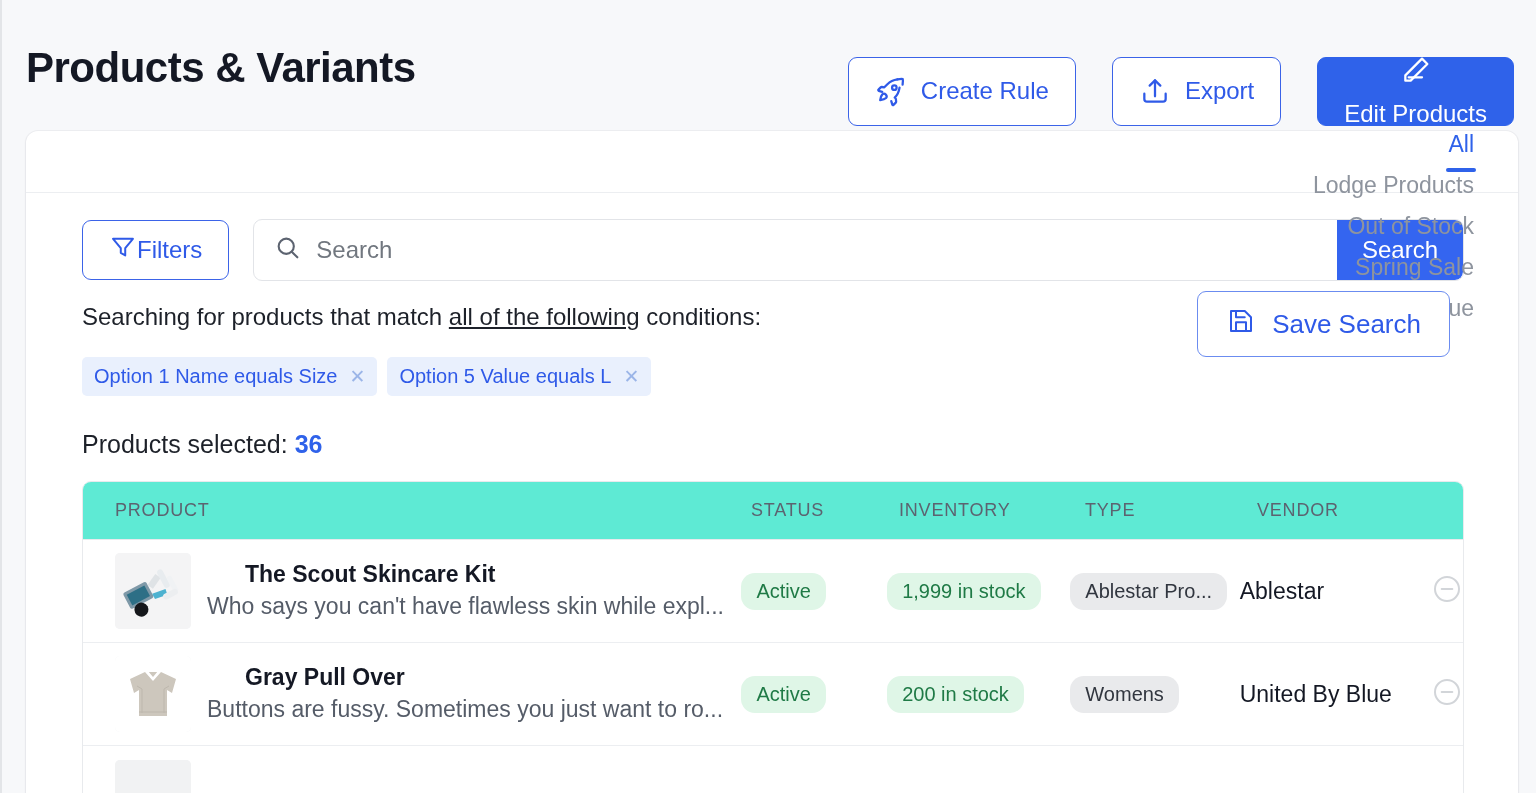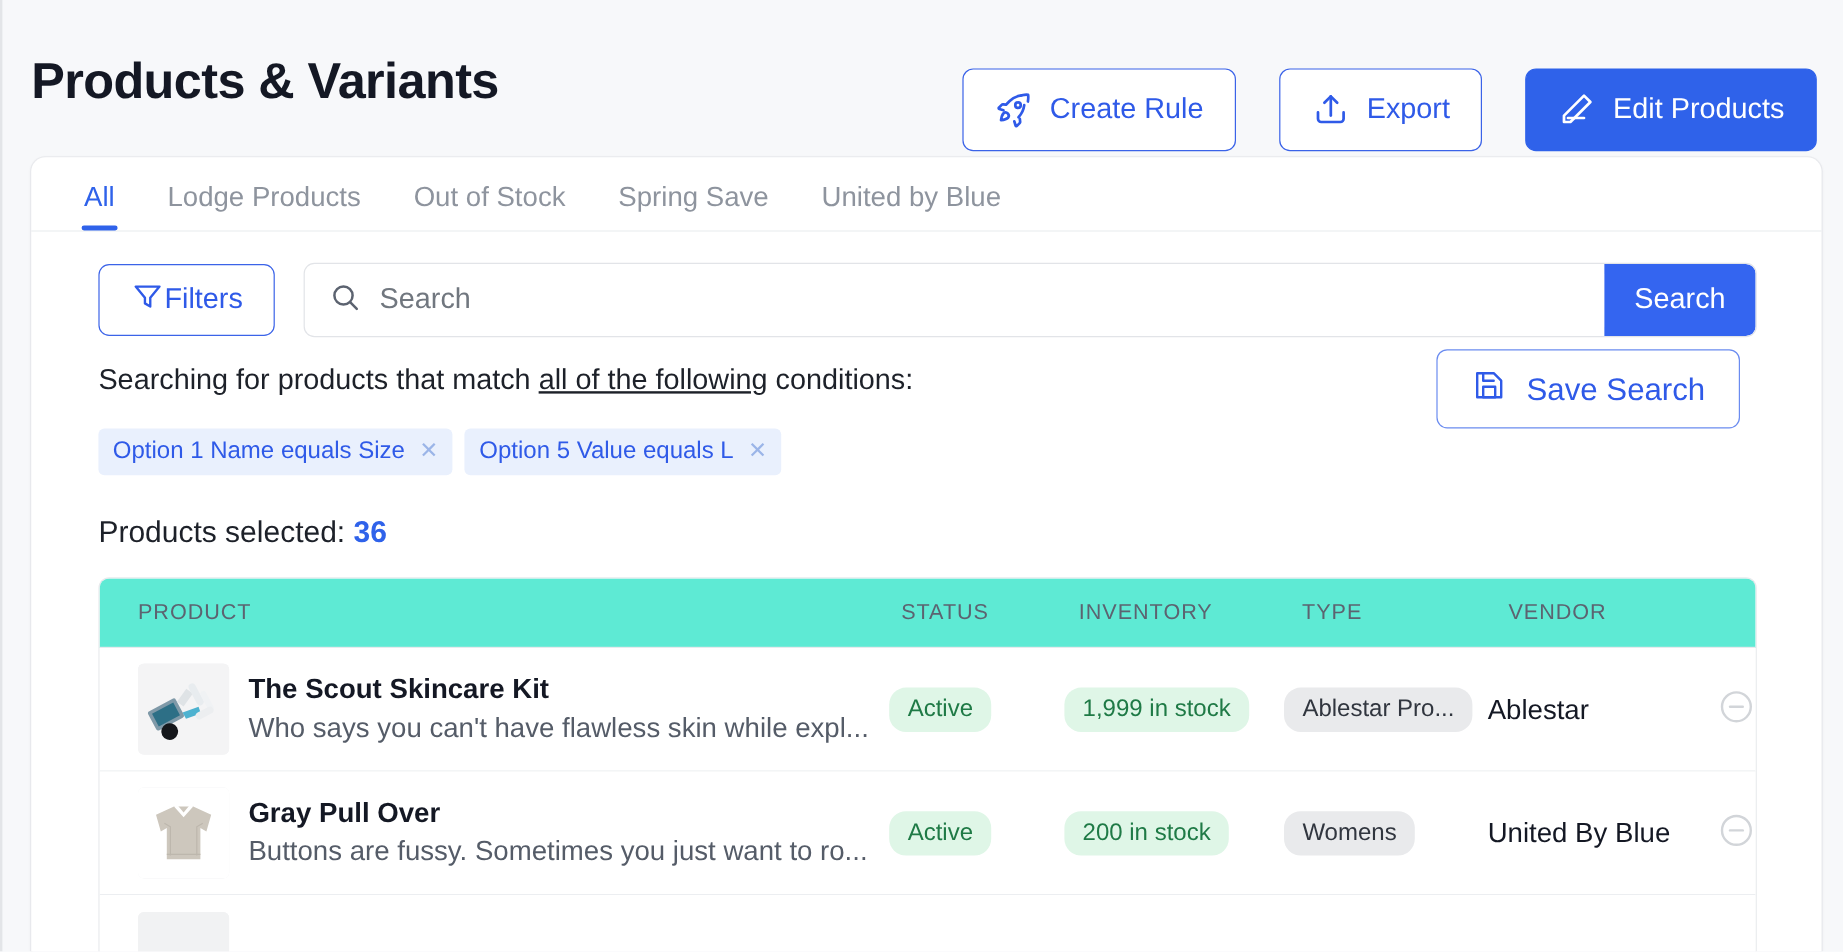--- a/index.html
+++ b/index.html
@@ -50,20 +50,21 @@
   }
   .btn-outline {
     background: #ffffff;
     border: 1.5px solid #3b63e8;
     color: #2f5ae8;
   }
   .btn-primary {
     background: #2f62ea;
     border: 1.5px solid #2f62ea;
     color: #ffffff;
+    flex-direction: column;
   }
   .btn svg { display: block; }
 
   
   .card {
     position: absolute;
     left: 24px;
     top: 131px;
     width: 1492px;
     background: #ffffff;
@@ -73,20 +74,21 @@
   }
 
   
   .tabs {
     display: flex;
     align-items: flex-end;
     gap: 0;
     height: 62px;
     padding: 0 22px;
     border-bottom: 1px solid #eceef1;
+    flex-direction: column;
   }
   .tab {
     position: relative;
     font-size: 23px;
     color: #8e949e;
     padding: 0 22px 14px 22px;
     cursor: pointer;
     white-space: nowrap;
   }
   .tab.active { color: #2f62ea; font-weight: normal; }
@@ -253,20 +255,21 @@
     background: #f3f4f5;
   }
   .thumb svg { display: block; width: 76px; height: 76px; }
   .prod-text { min-width: 0; }
   .prod-title {
     font-size: 23px;
     font-weight: bold;
     color: #141824;
     line-height: 1.25;
     white-space: nowrap;
+    margin-left: 38px;
   }
   .prod-desc {
     font-size: 23px;
     color: #555c68;
     line-height: 1.3;
     margin-top: 4px;
     white-space: nowrap;
   }
 
   .badge {
@@ -331,21 +334,21 @@
 
     </div>
   </div>
 
   <div class="card">
 
     <div class="tabs">
       <div class="tab active">All</div>
       <div class="tab">Lodge Products</div>
       <div class="tab">Out of Stock</div>
-      <div class="tab">Spring Save</div>
+      <div class="tab">Spring Sale</div>
       <div class="tab">United by Blue</div>
     </div>
 
     <div class="filter-row">
       <div class="filters-btn">
         <span>
           <svg width="28" height="28" viewBox="0 0 24 24" fill="none" stroke="#2f5ae8" stroke-width="1.7" stroke-linecap="round" stroke-linejoin="round">
             <path d="M3.5 5h17l-6.6 8v6.2l-3.8-2.2V13L3.5 5z"></path>
           </svg>
         </span>

